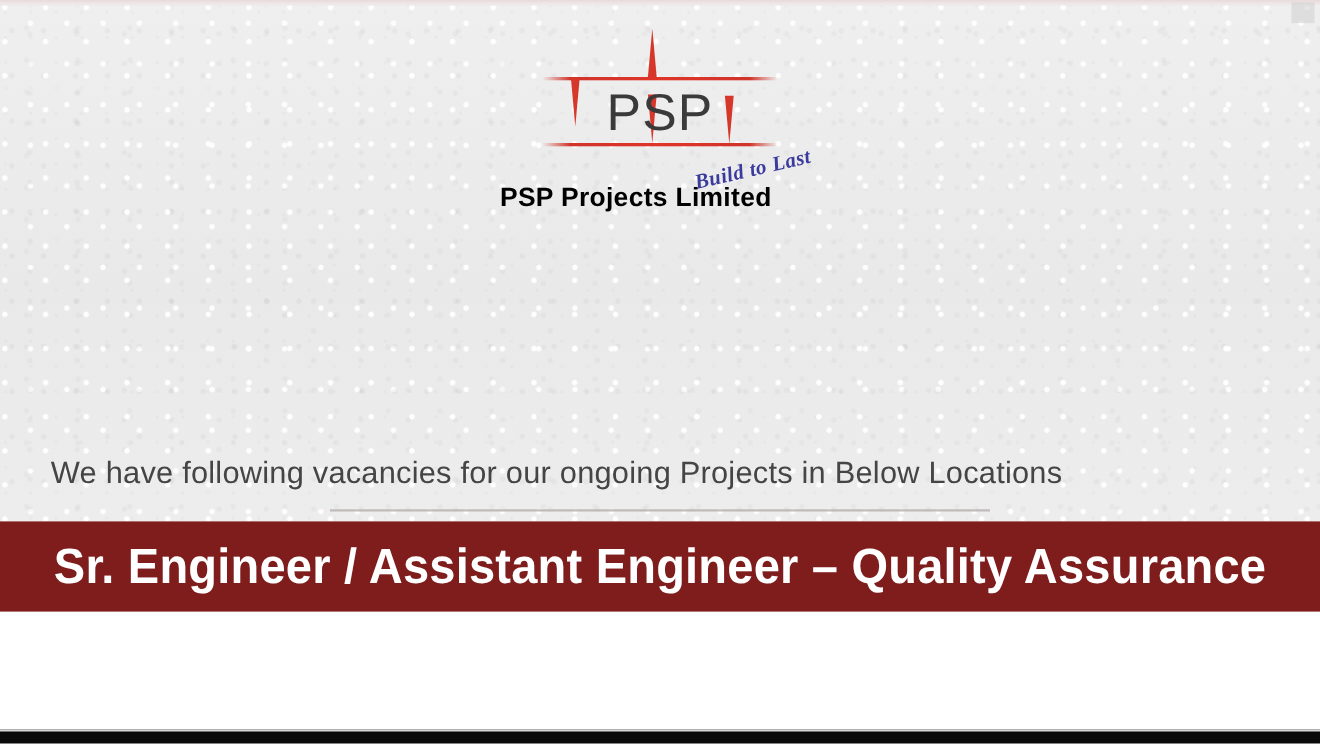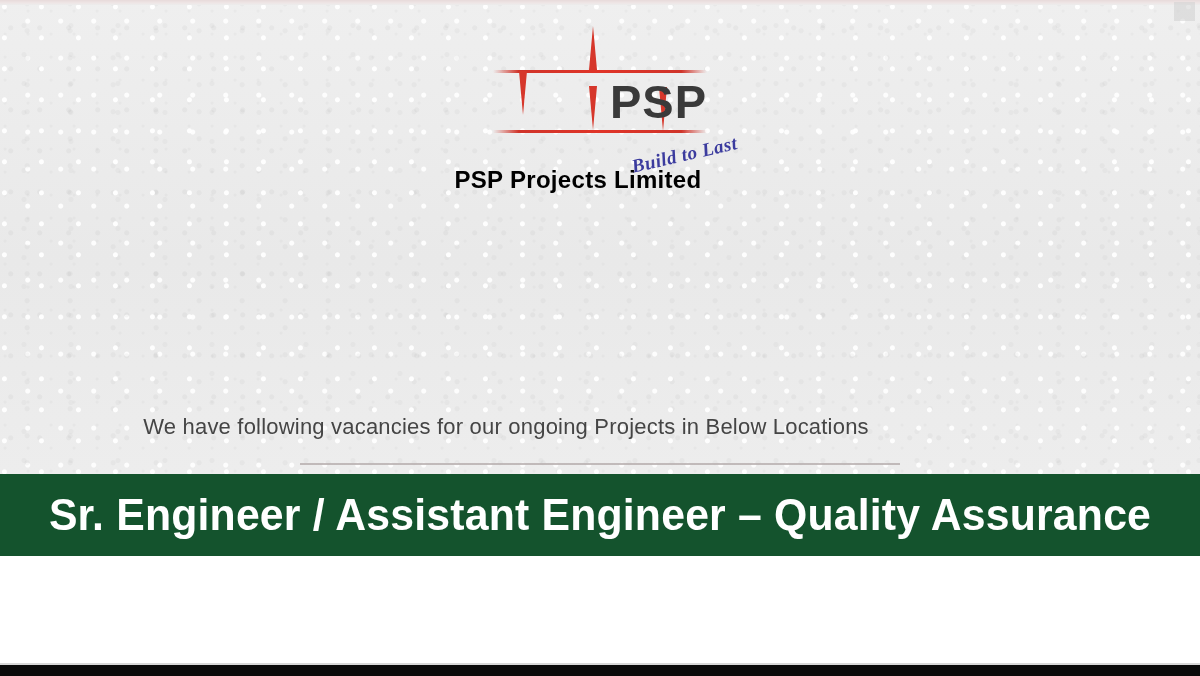--- a/index.html
+++ b/index.html
@@ -97,24 +97,24 @@
   .sp1 { left: 26px;  top: 33px; }   
   .sp2 { left: 96px;  top: -12px; }  
   .sp3 { left: 166px; top: 49px; }   
   .sp4 { left: 96px;  top: 48px; }   
 
   .logo-psp {
     position: absolute;
     left: 0;
     top: 40px;
     width: 214px;
-    text-align: right;
+    text-align: center;
     font-family: "Liberation Sans", sans-serif;
     font-size: 47px;
-    font-weight: 700;
+    font-weight: 400;
     letter-spacing: 1px;
     color: #3a3a3a;
     line-height: 47px;
   }
   .logo-tagline {
     position: absolute;
     left: 632px;
     top: 118px;
     font-family: "Liberation Serif", serif;
     font-style: italic;
@@ -203,21 +203,21 @@
   }
 
   
   .vacancy-line {
     position: absolute;
     left: 0;
     top: 414px;
     width: 1012px;
     text-align: center;
     font-family: "Liberation Sans", sans-serif;
-    font-size: 22px;
+    font-size: 28px;
     font-weight: 400;
     color: #454545;
     letter-spacing: .2px;
   }
   .divider {
     position: absolute;
     left: 300px;
     top: 463px;
     width: 600px;
     height: 2px;
@@ -225,21 +225,21 @@
     opacity: .85;
   }
 
   
   .red-banner {
     position: absolute;
     left: 0;
     top: 474px;
     width: 1200px;
     height: 82px;
-    background: #14532d;
+    background: #7f1d1d;
     display: flex;
     align-items: center;
   }
   .red-banner .banner-text {
     width: 1200px;
     text-align: center;
     color: #ffffff;
     font-family: "Liberation Sans", sans-serif;
     font-weight: 700;
     font-size: 45px;

